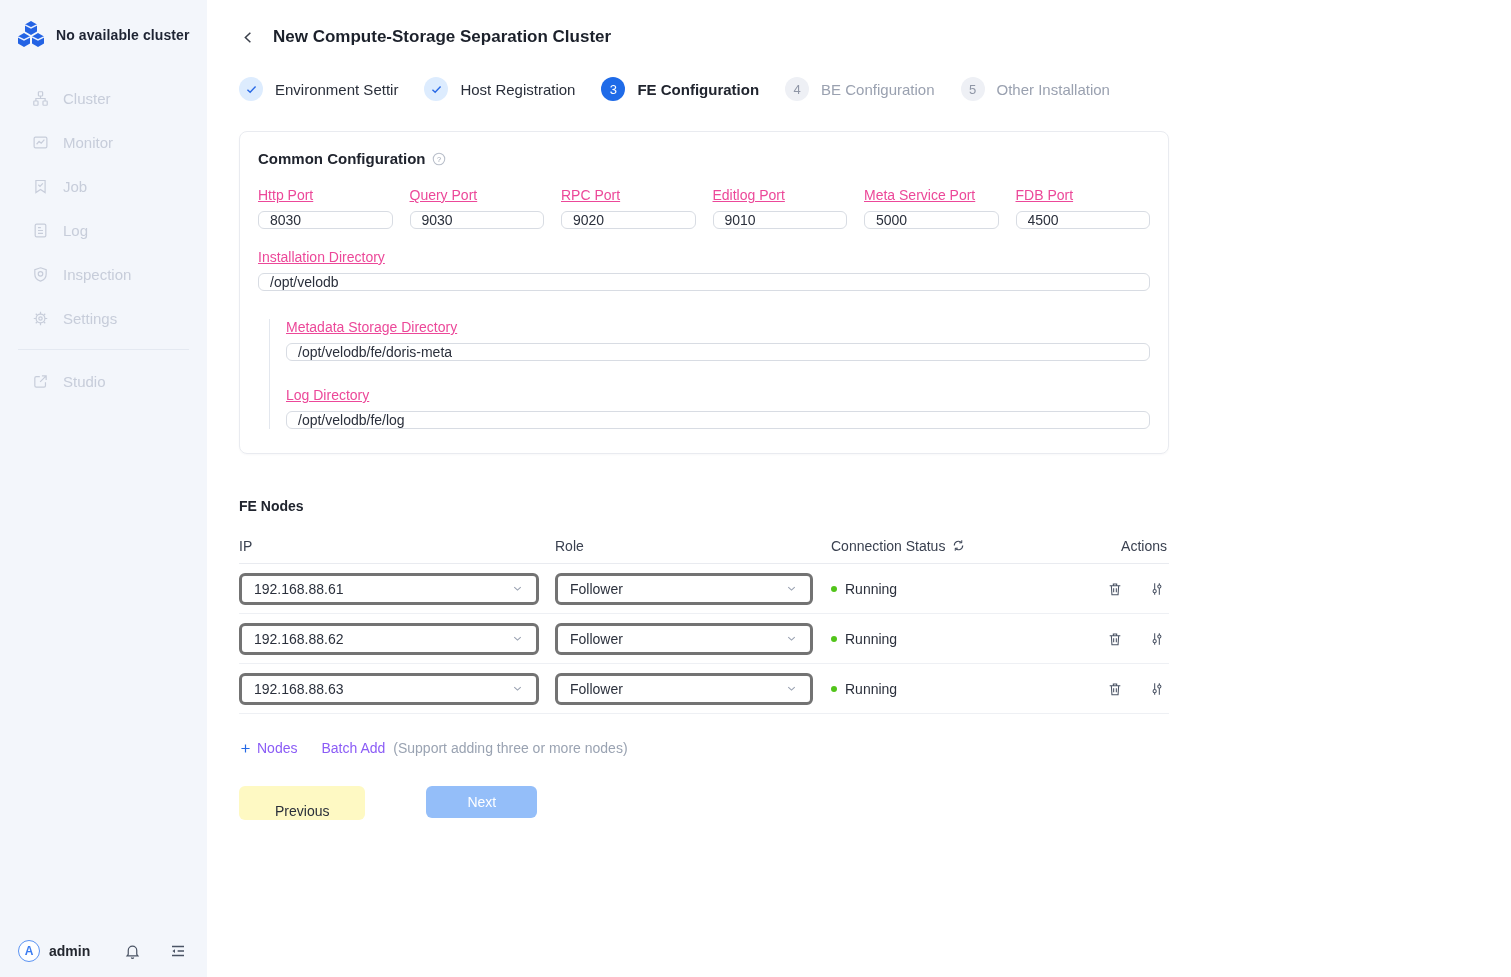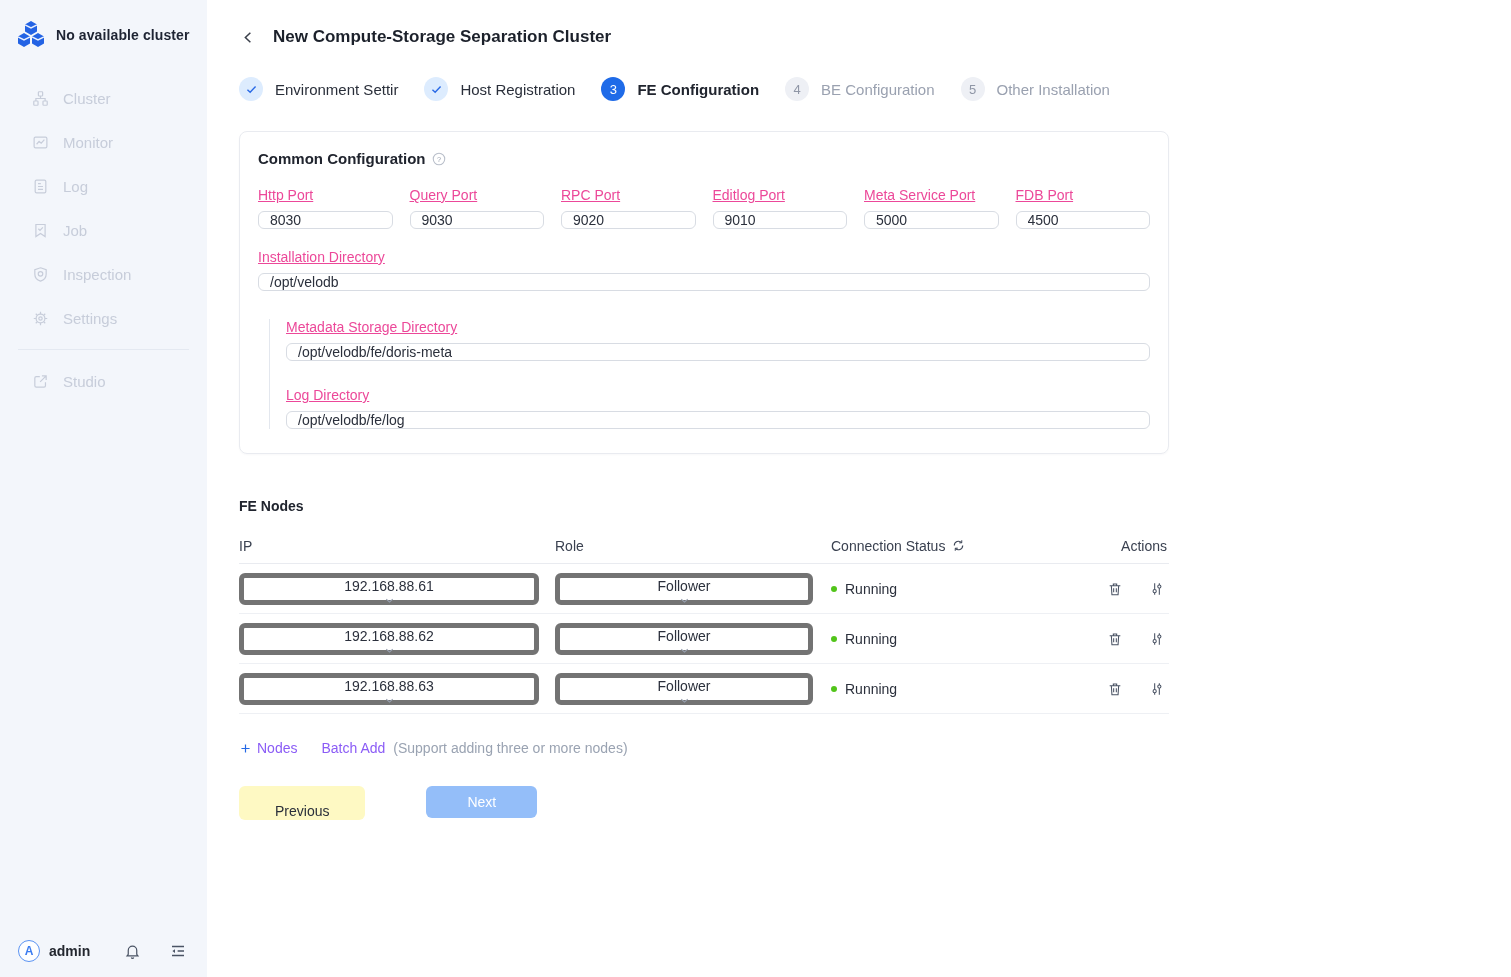--- a/index.html
+++ b/index.html
@@ -51,21 +51,21 @@
   .nested .dir-block + .dir-block { margin-top:26px; }
 
   
   .section-title { margin-top:44px; font-size:14px; font-weight:700; color:#20242e; }
   .table { width:930px; margin-top:14px; }
   .thead, .trow { display:grid; grid-template-columns:316px 276px 1fr auto; align-items:center; }
   .thead { height:36px; border-bottom:1px solid #e9ebf0; color:#3a4150; font-size:14px; }
   .th-status { display:flex; gap:6px; }
   .th-actions, .cell-actions { justify-self:end; padding-right:2px; }
   .trow { height:50px; border-bottom:1px solid #eef0f4; }
-  .select { height:32px; background:#fff; border:5px solid #737373; border-radius:6px; display:flex; align-items:center; justify-content:space-between; padding:0 12px; font-size:14px; color:#2b303c; cursor:pointer;flex-direction:column; }
+  .select { height:32px; background:#fff; border:3px solid #737373; border-radius:6px; display:flex; align-items:center; justify-content:space-between; padding:0 12px; font-size:14px; color:#2b303c; cursor:pointer; }
   .select-ip { width:300px; }
   .select-role { width:258px; }
   .status-cell { display:flex; align-items:center; gap:8px; font-size:14px; color:#2b303c; }
   .dot { width:6px; height:6px; border-radius:50%; background:#52c41a; }
   .cell-actions { display:flex; gap:22px; }
   .icon-btn { background:none; border:none; cursor:pointer; color:#4a5364; display:flex; padding:2px; }
 
   
   .add-row { display:flex; align-items:center; margin-top:26px; font-size:14px; }
   .link { color:#8b5cf6; cursor:pointer; display:flex; align-items:center; gap:5px; background:none; border:none; font-size:14px; font-family:inherit; }
@@ -119,34 +119,34 @@
         <svg width="17" height="17" viewBox="0 0 24 24" fill="none" stroke="currentColor" stroke-width="1.7">
           <rect x="3" y="4.5" width="18" height="15" rx="2"></rect>
           <path d="M6.5 14.5l3.5-4 3 2.5 4.5-5"></path>
         </svg>
       </span>
       <span>Monitor</span>
     </div>
     <div class="menu-item">
       <span>
         <svg width="17" height="17" viewBox="0 0 24 24" fill="none" stroke="currentColor" stroke-width="1.7">
+          <path d="M5.5 3.5h13v17l-6.5-4.2-6.5 4.2z"></path>
+          <path d="M9 9.5l2.3 2.3 4-4.3"></path>
+        </svg>
+      </span>
+      <span>Job</span>
+    </div>
+    <div class="menu-item">
+      <span>
+        <svg width="17" height="17" viewBox="0 0 24 24" fill="none" stroke="currentColor" stroke-width="1.7">
           <rect x="4.5" y="3" width="15" height="18" rx="2"></rect>
           <path d="M8.5 8h4M8.5 12h7M8.5 16h7"></path>
         </svg>
       </span>
       <span>Log</span>
-    </div>
-    <div class="menu-item">
-      <span>
-        <svg width="17" height="17" viewBox="0 0 24 24" fill="none" stroke="currentColor" stroke-width="1.7">
-          <path d="M5.5 3.5h13v17l-6.5-4.2-6.5 4.2z"></path>
-          <path d="M9 9.5l2.3 2.3 4-4.3"></path>
-        </svg>
-      </span>
-      <span>Job</span>
     </div>
     <div class="menu-item">
       <span>
         <svg width="17" height="17" viewBox="0 0 24 24" fill="none" stroke="currentColor" stroke-width="1.7">
           <path d="M12 2.5l8 2.8v6.2c0 4.8-3.3 8.2-8 9.9-4.7-1.7-8-5.1-8-9.9V5.3z"></path>
           <circle cx="12" cy="11" r="3.2"></circle>
         </svg>
       </span>
       <span>Inspection</span>
     </div>

